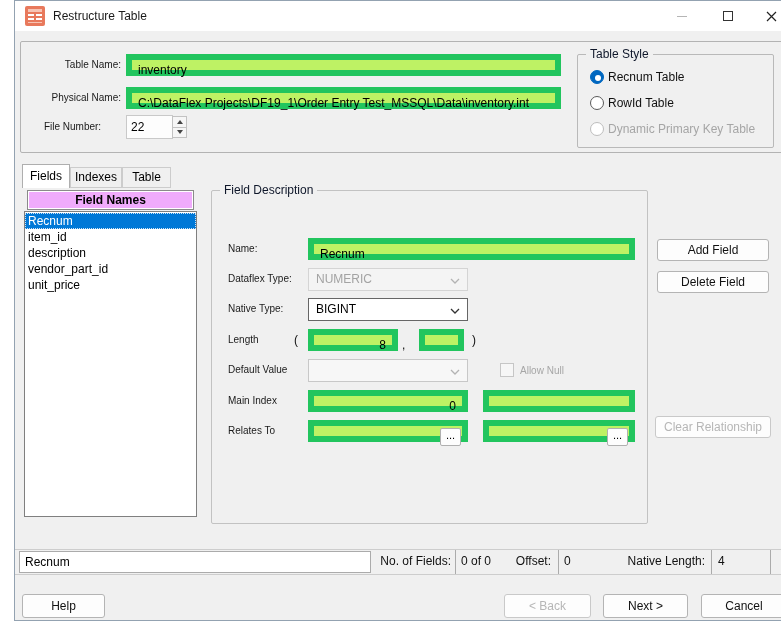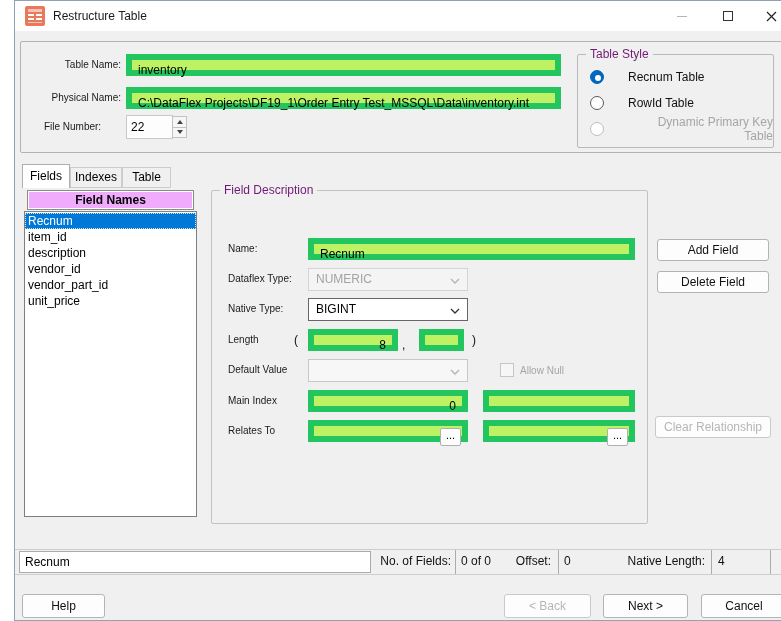--- a/index.html
+++ b/index.html
@@ -12,35 +12,35 @@
   
   .titlebar { position:absolute; left:0; top:0; width:779px; height:30px; background:#ffffff; }
   .app-icon { position:absolute; left:10px; top:5px; width:20px; height:20px; }
   .title-text { position:absolute; left:38px; top:8px; font-size:12px; color:#1a1a1a; }
   .win-btn { position:absolute; top:0; width:45px; height:30px; display:flex; align-items:center; justify-content:center; }
   .btn-min { left:644px; } .btn-max { left:690px; } .btn-close { left:734px; }
   .min-glyph { width:10px; height:1px; background:#b5b5b5; }
   .max-glyph { width:10px; height:10px; border:1px solid #333; }
   
   .grp { position:absolute; border:1px solid #b3b3b3; border-radius:2px; }
-  .grp-title { position:absolute; top:-8px; left:8px; background:#f0f0f0; padding:0 4px; font-size:12px; color:#701a75; }
+  .grp-title { position:absolute; top:-8px; left:8px; background:#f0f0f0; padding:0 4px; font-size:12px; color:#0f172a; }
   .lbl { position:absolute; text-align:right; color:#1a1a1a; font-size:10px; line-height:22px; }
   .ro-field { position:absolute; background:#bef264; border:6px solid #22c55e; height:22px; line-height:20px; padding:0 6px; color:#000; }
   .edit-field { position:absolute; background:#fdfdfd; border:1px solid #c9c9c9; height:24px; line-height:22px; padding:0 4px; }
   .combo { position:absolute; height:23px; line-height:21px; padding:0 22px 0 7px; }
   .combo-on { background:#ffffff; border:1px solid #666666; color:#000; }
   .combo-off { background:#f4f4f4; border:1px solid #d4d4d4; color:#a3a3a3; }
   .combo svg { position:absolute; right:7px; top:9px; }
   .btn {
     position:absolute; background:#fdfdfd; border:1px solid #b4b4b4; border-radius:3px;
     font-size:12px; text-align:center; color:#111; display:flex; align-items:center; justify-content:center;
   }
   .btn.disabled { color:#b6b6b6; border-color:#c9c9c9; }
   
-  .radio-row { position:absolute; height:16px; display:flex; align-items:center; gap:24px; }
+  .radio-row { position:absolute; height:16px; display:flex; align-items:center; gap:4px; }
   .radio { width:14px; height:14px; border-radius:50%; border:1px solid #5a5a5a; background:#fff; flex:0 0 auto; }
   .radio.checked { background:#0067c0; border-color:#0067c0; position:relative; }
   .radio.checked::after { content:""; position:absolute; left:4px; top:4px; width:6px; height:6px; border-radius:50%; background:#fff; }
   .radio.off-disabled { border-color:#bdbdbd; }
   .radio-label { color:#111; }
   .radio-label.disabled { color:#a6a6a6;text-align:right; }
   .checkbox { width:14px; height:14px; border:1px solid #c6c6c6; background:#f6f6f6; display:inline-block; }
   
   .tab { position:absolute; top:166px; height:21px; background:#f0f0f0; border:1px solid #cccccc; text-align:center; line-height:19px; }
   .tab.active { top:163px; height:24px; background:#ffffff; border:1px solid #aeaeae; border-bottom:none; line-height:23px; z-index:2; }
@@ -135,21 +135,20 @@
 
   <div class="tab active" style="left:7px; width:48px;">Fields</div>
   <div class="tab" style="left:55px; width:52px;">Indexes</div>
   <div class="tab" style="left:107px; width:49px;">Table</div>
 
   <div class="list-header">Field Names</div>
   <div class="listbox">
     <div class="list-item selected">Recnum</div>
     <div class="list-item">item_id</div>
     <div class="list-item">description</div>
-    <div class="list-item">vendor_id</div>
     <div class="list-item">vendor_part_id</div>
     <div class="list-item">unit_price</div>
   </div>
 
   <div class="grp" style="left:196px; top:189px; width:437px; height:334px; border-color:#c2c2c2;">
     <span class="grp-title">Field Description</span>
 
     <span class="lbl" style="left:16px; top:47px; width:80px; text-align:left;">Name:</span>
     <span class="ro-field" style="left:96px; top:47px; width:327px;">Recnum</span>
 

